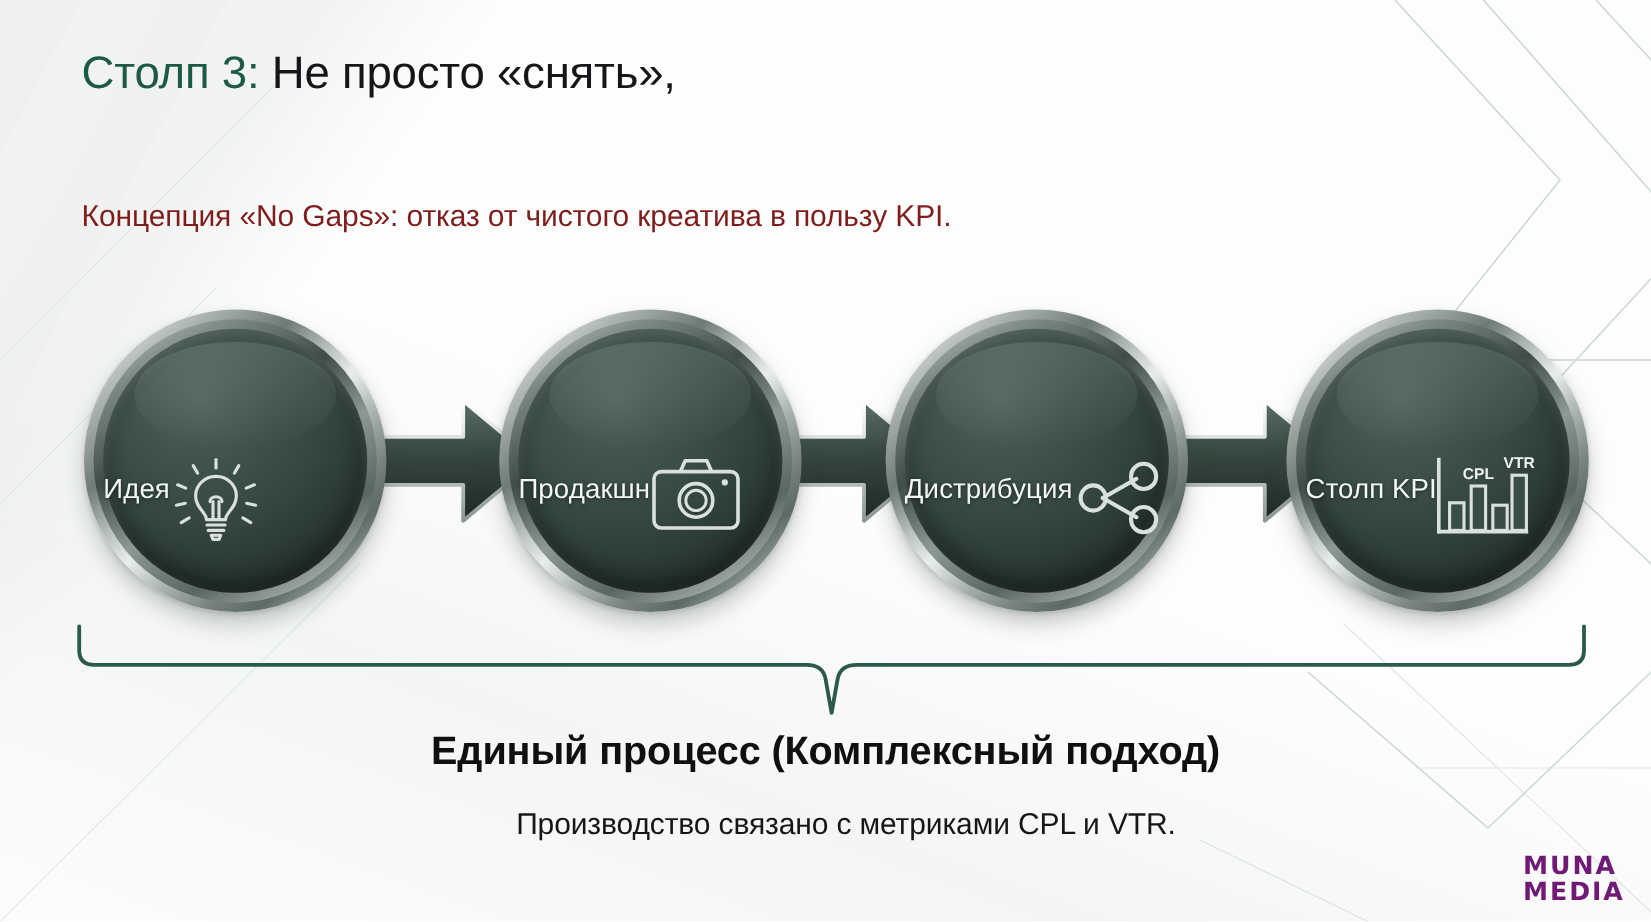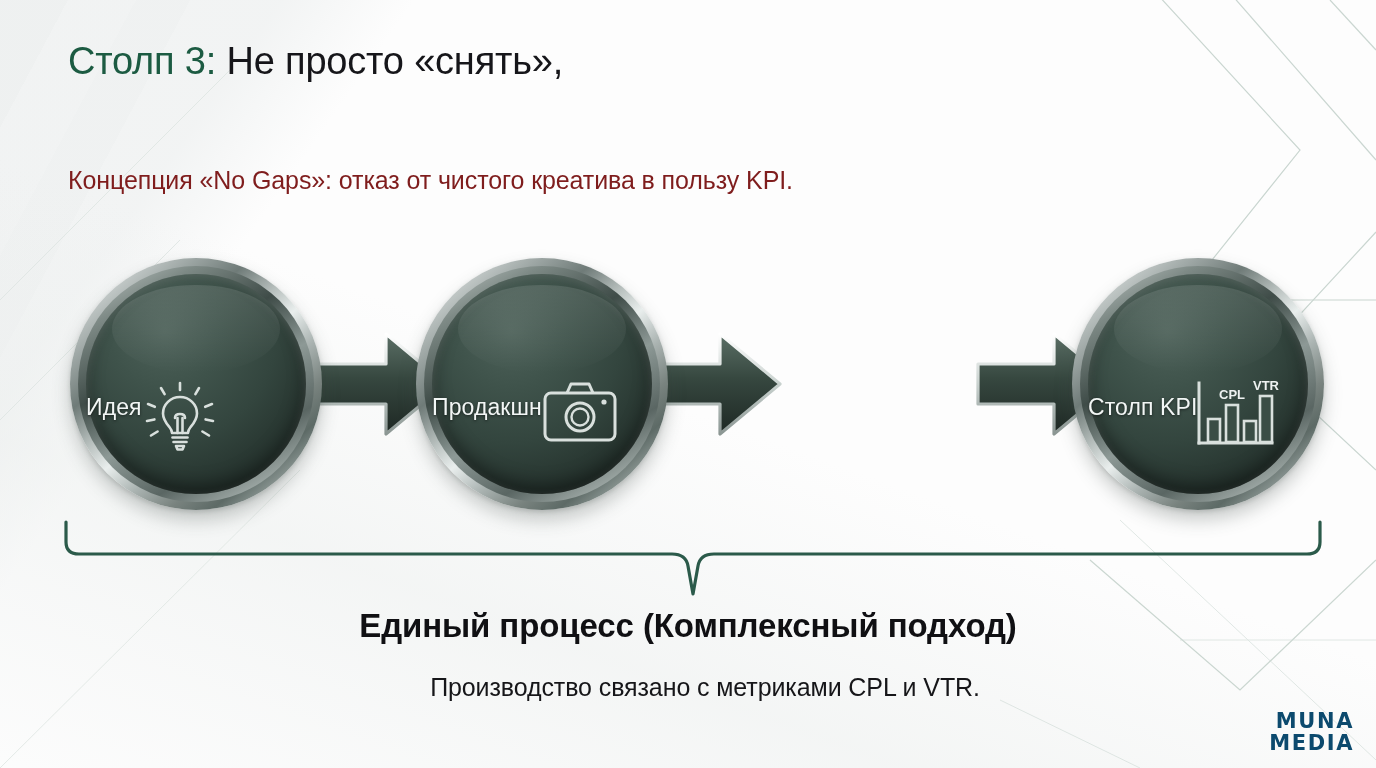--- a/index.html
+++ b/index.html
@@ -246,23 +246,23 @@
     font-weight: normal;
     color: #161619;
     letter-spacing: -0.1px;
   }
 
   
   .logo {
     position: absolute;
     right: 22px;
     bottom: 14px;
-    text-align: right;
+    text-align: left;
     line-height: 1.02;
-    color: #0c4a6e;
+    color: #701a75;
     font-size: 21px;
     font-weight: bold;
     letter-spacing: 1.6px;
     font-family: "DejaVu Sans", sans-serif;
   }
   .logo-line { display: block; }
 </style>
 </head>
 <body>
 
@@ -368,20 +368,36 @@
             <rect x="3" y="16" width="70" height="47" rx="6"></rect>
             <path d="M25 16 L29 7 L47 7 L51 16"></path>
             <circle cx="38" cy="40" r="14"></circle>
             <circle cx="38" cy="40" r="8.5" stroke-width="2.4"></circle>
             <circle cx="62" cy="25" r="2.6" fill="#d9e0dd" stroke="none"></circle>
           </svg>
         </div>
       </div>
     </div>
 
+    <div class="node node-3">
+      <div class="node-ring"></div>
+      <div class="node-ring-inner"></div>
+      <div class="node-face">
+        <div class="node-label">Дистрибуция</div>
+        <div class="node-icon">
+          <svg width="76" height="76" viewBox="0 0 76 76" fill="none" stroke="#d9e0dd" stroke-width="3.4" stroke-linecap="round">
+            <path d="M25 38 L53 22"></path>
+            <path d="M25 38 L53 54"></path>
+            <circle cx="17" cy="38" r="10.5"></circle>
+            <circle cx="59" cy="20" r="10.5"></circle>
+            <circle cx="59" cy="56" r="10.5"></circle>
+          </svg>
+        </div>
+      </div>
+    </div>
 
     <div class="node node-4">
       <div class="node-ring"></div>
       <div class="node-ring-inner"></div>
       <div class="node-face">
         <div class="node-label">Столп KPI</div>
         <div class="node-icon">
           <svg width="86" height="76" viewBox="0 0 86 76" fill="none">
             <g stroke="#d9e0dd" stroke-width="3" stroke-linecap="square">
               <path d="M7 6 L7 66"></path>

